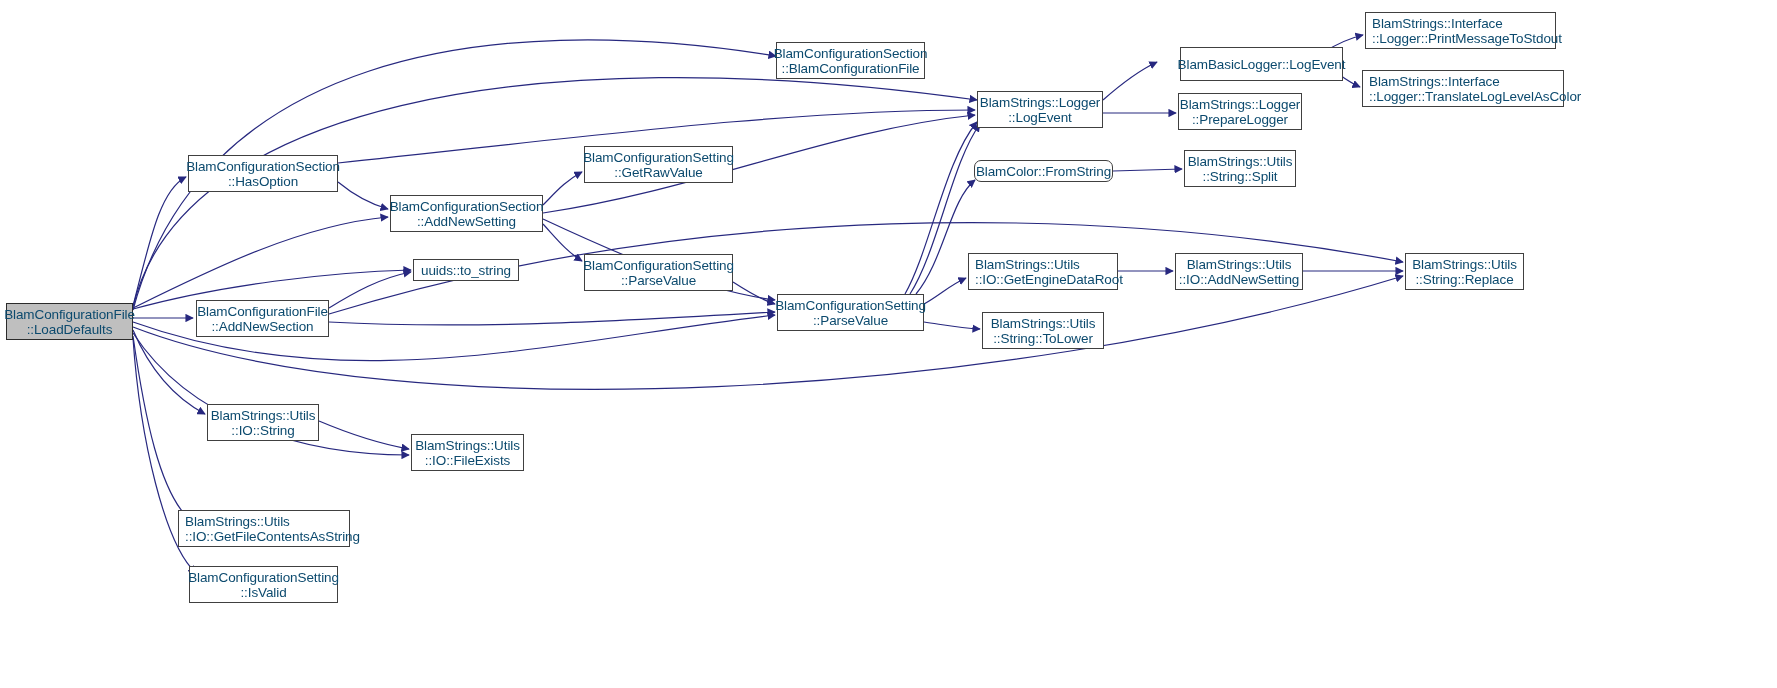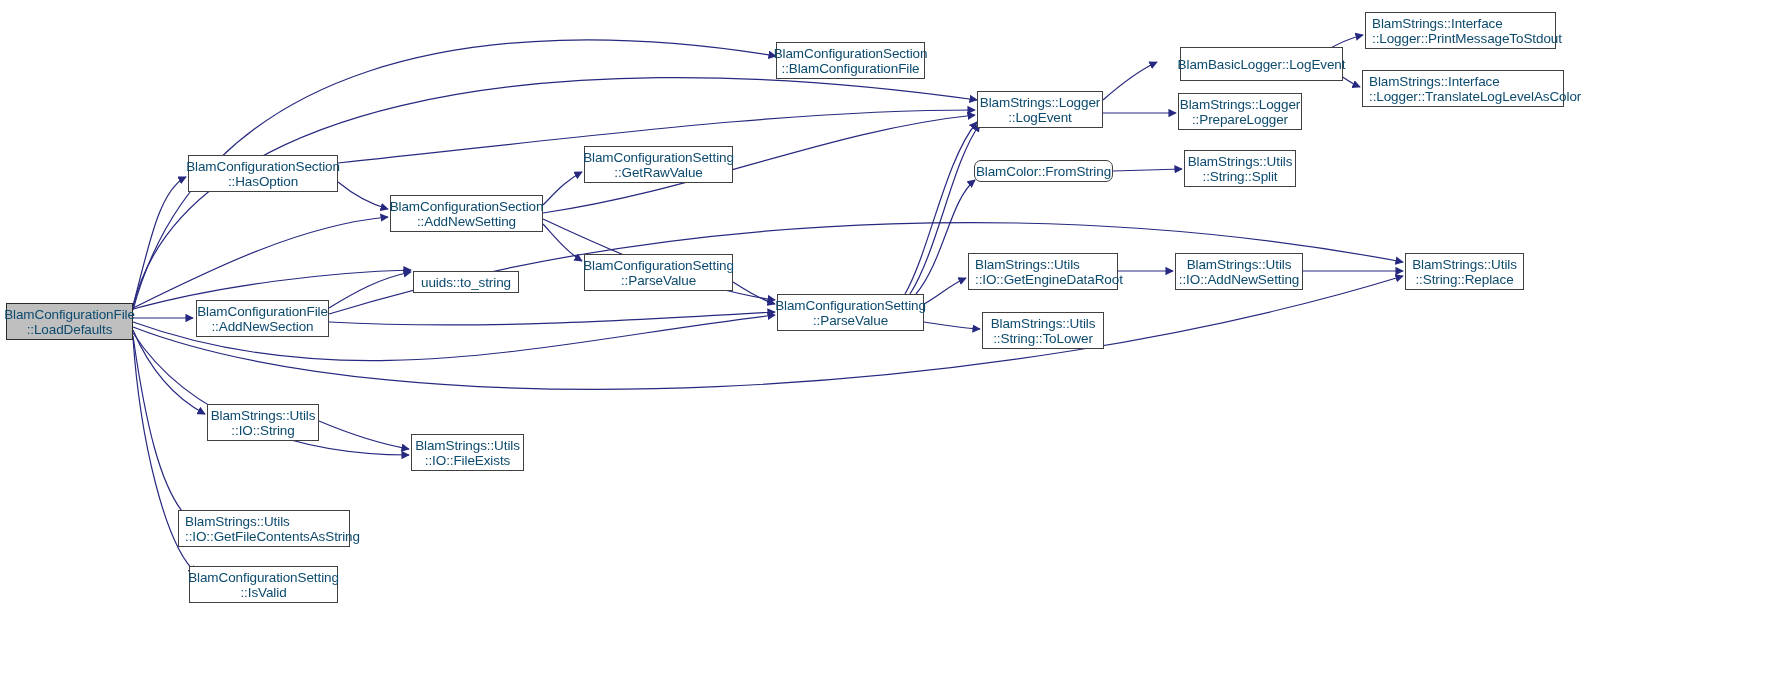--- a/index.html
+++ b/index.html
@@ -104,21 +104,21 @@
       </g>
   </svg>
 
   <div id="nodes">
       <div class="node root" style="left: 6px; top: 303px; width: 127px; height: 37px;"><span class="ln">BlamConfigurationFile</span><span class="ln">::LoadDefaults</span></div>
       <div class="node" style="left: 776px; top: 42px; width: 149px; height: 37px;"><span class="ln">BlamConfigurationSection</span><span class="ln">::BlamConfigurationFile</span></div>
       <div class="node" style="left: 188px; top: 155px; width: 150px; height: 37px;"><span class="ln">BlamConfigurationSection</span><span class="ln">::HasOption</span></div>
       <div class="node" style="left: 390px; top: 195px; width: 153px; height: 37px;"><span class="ln">BlamConfigurationSection</span><span class="ln">::AddNewSetting</span></div>
       <div class="node" style="left: 584px; top: 146px; width: 149px; height: 37px;"><span class="ln">BlamConfigurationSetting</span><span class="ln">::GetRawValue</span></div>
       <div class="node" style="left: 584px; top: 254px; width: 149px; height: 37px;"><span class="ln">BlamConfigurationSetting</span><span class="ln">::ParseValue</span></div>
-      <div class="node" style="left: 413px; top: 271px; width: 106px; height: 22px;"><span class="ln">uuids::to_string</span></div>
+      <div class="node" style="left: 413px; top: 259px; width: 106px; height: 22px;"><span class="ln">uuids::to_string</span></div>
       <div class="node" style="left: 196px; top: 300px; width: 133px; height: 37px;"><span class="ln">BlamConfigurationFile</span><span class="ln">::AddNewSection</span></div>
       <div class="node" style="left: 777px; top: 294px; width: 147px; height: 37px;"><span class="ln">BlamConfigurationSetting</span><span class="ln">::ParseValue</span></div>
       <div class="node" style="left: 977px; top: 91px; width: 126px; height: 37px;"><span class="ln">BlamStrings::Logger</span><span class="ln">::LogEvent</span></div>
       <div class="node" style="left: 974px; top: 160px; width: 139px; height: 22px; border-radius: 7px;"><span class="ln">BlamColor::FromString</span></div>
       <div class="node leftalign" style="left: 968px; top: 253px; width: 150px; height: 37px;"><span class="ln">BlamStrings::Utils</span><span class="ln">::IO::GetEngineDataRoot</span></div>
       <div class="node" style="left: 982px; top: 312px; width: 122px; height: 37px;"><span class="ln">BlamStrings::Utils</span><span class="ln">::String::ToLower</span></div>
       <div class="node" style="left: 1159px; top: 47px; width: 163px; height: 34px; margin-left: 21px;"><span class="ln">BlamBasicLogger::LogEvent</span></div>
       <div class="node" style="left: 1178px; top: 93px; width: 124px; height: 37px;"><span class="ln">BlamStrings::Logger</span><span class="ln">::PrepareLogger</span></div>
       <div class="node" style="left: 1184px; top: 150px; width: 112px; height: 37px;"><span class="ln">BlamStrings::Utils</span><span class="ln">::String::Split</span></div>
       <div class="node" style="left: 1175px; top: 253px; width: 128px; height: 37px;"><span class="ln">BlamStrings::Utils</span><span class="ln">::IO::AddNewSetting</span></div>

